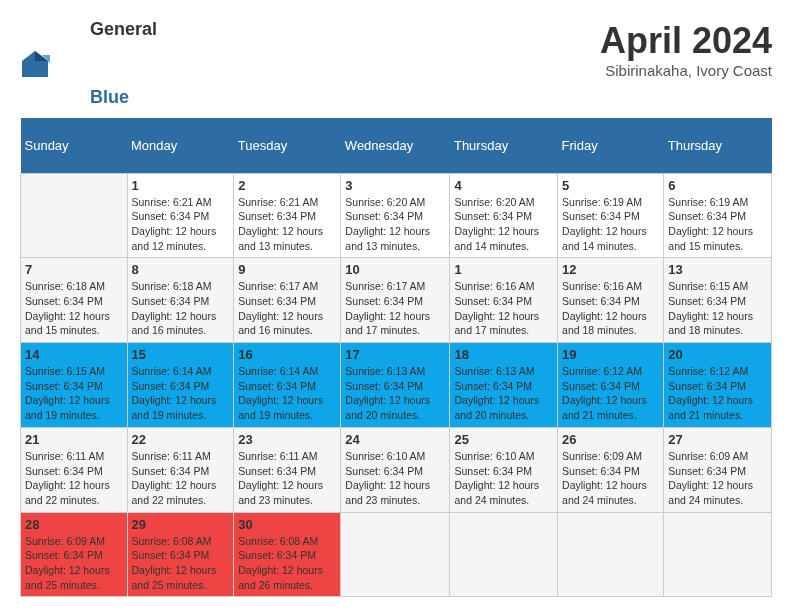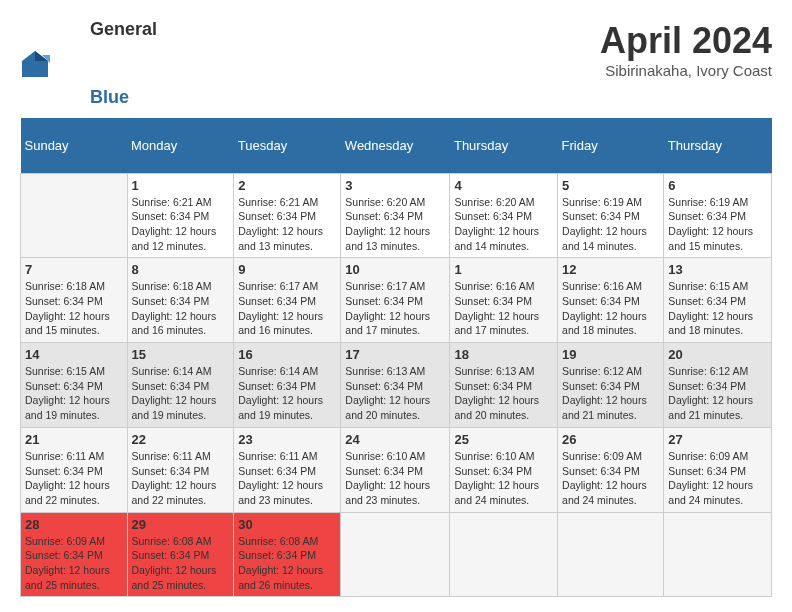--- a/index.html
+++ b/index.html
@@ -175,21 +175,21 @@
         </td>
         <td>
           <span class="day-number">12</span>
           <div class="day-info">Sunrise: 6:16 AM<br>Sunset: 6:34 PM<br>Daylight: 12 hours<br>and 18 minutes.</div>
         </td>
         <td>
           <span class="day-number">13</span>
           <div class="day-info">Sunrise: 6:15 AM<br>Sunset: 6:34 PM<br>Daylight: 12 hours<br>and 18 minutes.</div>
         </td>
       </tr>
-      <tr style="background-color: #e5e5e5;">
+      <tr style="background-color: #0ea5e9;">
         <td>
           <span class="day-number">14</span>
           <div class="day-info">Sunrise: 6:15 AM<br>Sunset: 6:34 PM<br>Daylight: 12 hours<br>and 19 minutes.</div>
         </td>
         <td>
           <span class="day-number">15</span>
           <div class="day-info">Sunrise: 6:14 AM<br>Sunset: 6:34 PM<br>Daylight: 12 hours<br>and 19 minutes.</div>
         </td>
         <td>
           <span class="day-number">16</span>

